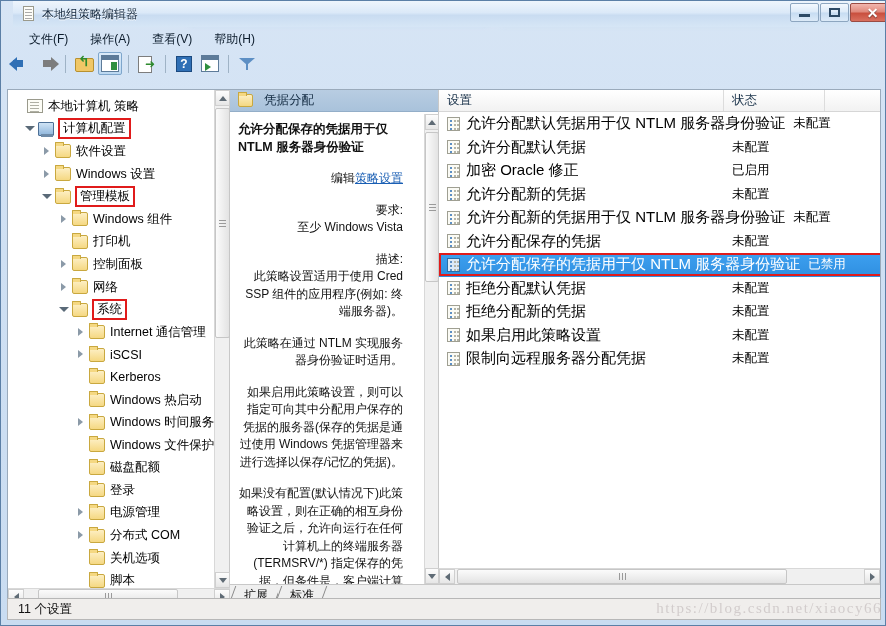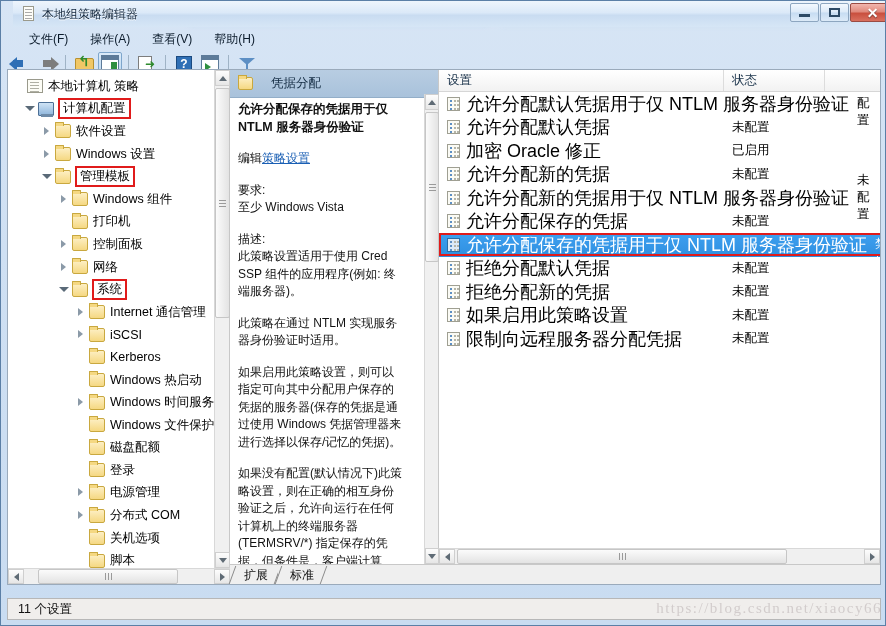--- a/index.html
+++ b/index.html
@@ -116,21 +116,21 @@
   
   .ic-show{background:#ffffff;border:1px solid #5d7b99;}
   .ic-show:before{content:""; position:absolute; left:0;top:0;right:0;height:4px;background:#5d7b99;}
   .ic-show:after{content:""; position:absolute; left:3px; top:7px; border-top:4px solid transparent;border-bottom:4px solid transparent;border-left:6px solid #2f8f3f;}
   
   .ic-filter:before{content:""; position:absolute; left:1px; top:3px; border-left:8px solid transparent;border-right:8px solid transparent;border-top:7px solid #5d8fc4;}
   .ic-filter:after{content:""; position:absolute; left:8px; top:9px; width:2px; height:6px; background:#5d8fc4;}
 
   
   .client {
-    position:absolute; left:6px; top:68px; width:874px; height:516px;
+    position:absolute; left:6px; top:88px; width:874px; height:516px;
     background:#ffffff; border:1px solid #9aaabb;
     display:flex;
   }
 
   
   .tree-pane { width:222px; height:100%; position:relative; background:#ffffff;
                border-right:1px solid #c8c8c8; }
   .tree-scrollview { position:absolute; left:0; top:0; right:15px; bottom:16px; overflow:hidden; }
   .tree { padding:5px 0 0 6px; }
   .trow { display:flex; align-items:center; height:22.6px; white-space:nowrap; }
@@ -194,36 +194,36 @@
   .hs-thumb .grip{ width:7px;height:7px;background:
      linear-gradient(90deg,#9a9a9a 1px,transparent 1px,transparent 3px,#9a9a9a 3px,#9a9a9a 4px,transparent 4px,transparent 6px,#9a9a9a 6px,#9a9a9a 7px);}
 
   
   .right-area { flex:1; display:flex; flex-direction:column; position:relative; background:#ffffff; }
   .panes { flex:1; display:flex; position:relative; overflow:hidden; }
 
   
   .desc-pane { width:209px; position:relative; background:#ffffff; border-right:1px solid #c8c8c8;}
   .desc-header {
-    height:28px; background:linear-gradient(180deg,#b8cde2,#a9c2db);
-    display:flex; align-items:center; padding-left:8px; gap:18px;
+    height:22px; background:linear-gradient(180deg,#b8cde2,#a9c2db);
+    display:flex; align-items:center; padding-left:8px; gap:11px;
     border-bottom:1px solid #93aec8;
   }
   .desc-header .fi{ width:15px;height:13px;position:relative;
      background:linear-gradient(180deg,#fdefc4,#f5d882); border:1px solid #c9a83f; border-radius:0 2px 2px 2px;}
   .desc-header .fi:before{content:"";position:absolute;left:-1px;top:-3px;width:7px;height:3px;background:#f5d882;border:1px solid #c9a83f;border-bottom:none;}
   .desc-header .ttl{ font-size:12.5px; color:#10283f; }
   .desc-body {
     position:absolute; left:0; top:24px; right:14px; bottom:0;
     padding:6px 7px 0 8px; overflow:hidden;
     font-size:12px; line-height:17.5px; color:#111;
   }
   .desc-title{ font-weight:bold; font-size:12.5px; line-height:18px; margin-bottom:14px;}
   .desc-link{ color:#1a5fb4; text-decoration:underline; cursor:pointer; }
-  .desc-p{ margin:0 14px 14px 0; }
+  .desc-p{ margin:0 14px 14px 0;text-align:right; }
   .desc-p .lbl{ display:block; }
   .desc-vscroll{ position:absolute; right:0; top:24px; bottom:0; width:14px; background:#f0f0f0; border-left:1px solid #d8d8d8;}
 
   
   .list-pane { flex:1; position:relative; background:#ffffff; }
   .list-header {
     height:22px; display:flex; align-items:stretch;
     background:linear-gradient(180deg,#ffffff,#f2f2f2);
     border-bottom:1px solid #d6d6d6;
   }
@@ -237,21 +237,21 @@
   .list-rows{ position:absolute; left:0; top:22px; right:0; bottom:16px; overflow:hidden; }
   .lrow { display:flex; align-items:center; height:23.5px; position:relative; }
   .lrow .cell-setting{ flex:1; display:flex; align-items:center; gap:6px; padding-left:8px; white-space:nowrap;}
   .lrow .cell-state{ width:101px; padding-left:8px; font-size:12.5px;}
   .lrow .cell-cmt{ width:55px; }
   .policy-ico{ width:13px;height:14px; position:relative; flex:0 0 auto;
      background:#fbfbf5; border:1px solid #9f9f92;}
   .policy-ico:after{content:"";position:absolute;left:2px;top:2px;width:2px;height:2px;background:#5d8fc4;
      box-shadow: 0 4px 0 #5d8fc4, 0 8px 0 #5d8fc4, 4px 0 0 #b5b5a8, 4px 4px 0 #b5b5a8, 4px 8px 0 #b5b5a8,
                  7px 0 0 #b5b5a8, 7px 4px 0 #b5b5a8, 7px 8px 0 #b5b5a8;}
-  .lrow .lname{ font-size:18px; color:#000; }
+  .lrow .lname{ font-size:15px; color:#000; }
   .lrow.sel { background:linear-gradient(180deg,#3da0f0,#2f8fe0); }
   .lrow.sel .lname, .lrow.sel .cell-state{ color:#ffffff; }
   .lrow.sel .policy-ico{ background:#dceaf7; border-color:#2a6ea8; }
   .sel-outline {
     position:absolute; left:0px; top:0px; width:735px; height:23px;
     border:2px solid #e01b1b; pointer-events:none; z-index:3;
   }
   .list-hscroll{ position:absolute; left:0; right:0; bottom:0; height:16px; background:#f0f0f0; border-top:1px solid #d8d8d8;}
 
   

